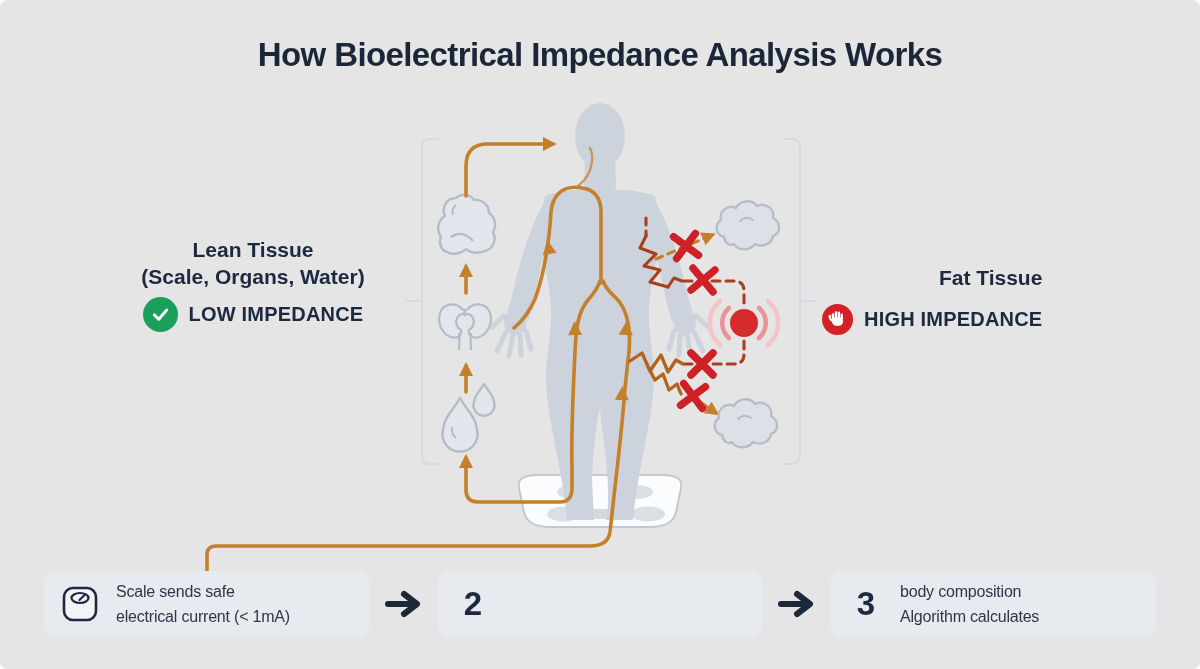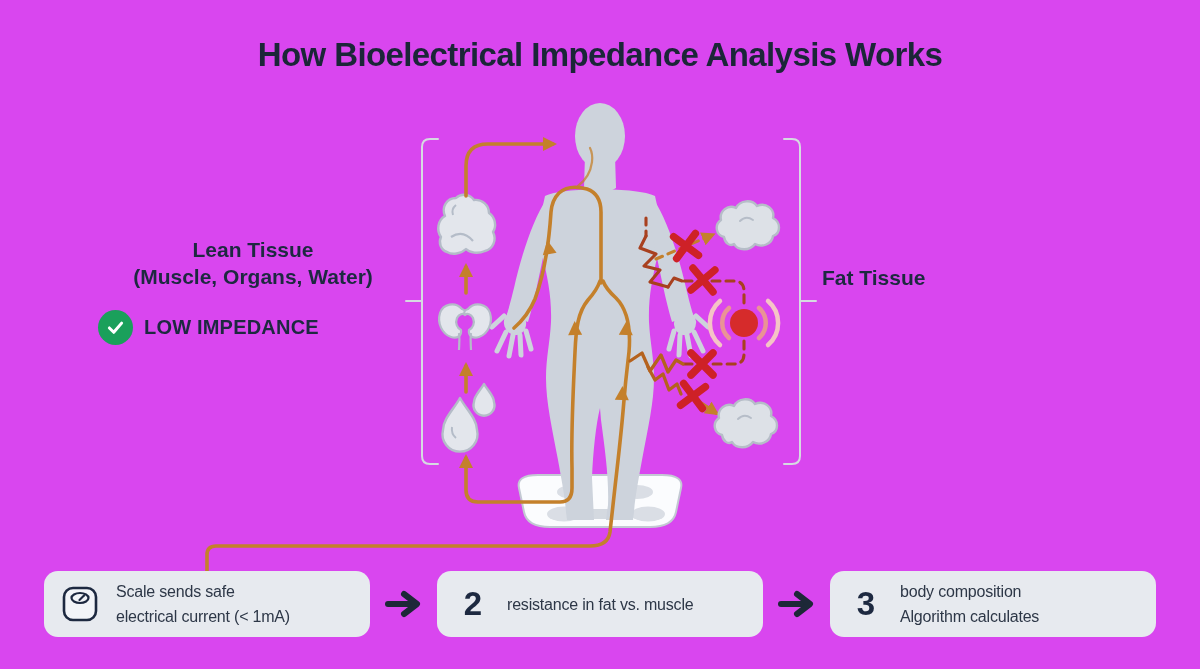--- a/index.html
+++ b/index.html
@@ -1,34 +1,35 @@
 <!DOCTYPE html>
 <html><head>
 <meta charset="utf-8">
 <style>
   html,body{margin:0;padding:0;}
   .canvas{
     position:relative;width:1200px;height:669px;overflow:hidden;
-    background:#d946ef;
+    background:#e5e5e5;
     font-family:"Liberation Sans", sans-serif;
     color:#1d2940;
+    border-radius:7px;
   }
   .title{
     position:absolute;top:36px;left:0;width:100%;
     text-align:center;font-size:33px;font-weight:700;
     letter-spacing:-0.6px;color:#1b2638;
   }
   svg.diagram{position:absolute;left:0;top:0;}
 
   
   .lean-block{
     position:absolute;left:98px;top:236px;width:310px;text-align:center;
   }
   .lean-block .l1,.lean-block .l2{font-size:21px;font-weight:700;line-height:27px;color:#1d2940;text-align:center;}
-  .badge-row{display:flex;align-items:center;gap:11px;margin-top:20px;}
+  .badge-row{display:flex;align-items:center;justify-content:center;gap:11px;margin-top:7px;}
   .badge-row .badge-text{font-size:20px;font-weight:800;letter-spacing:0.2px;color:#1d2940;}
   .circle-badge{border-radius:50%;display:flex;align-items:center;justify-content:center;flex:0 0 auto;}
   .check-circle{width:35px;height:35px;background:#1aa05b;}
   .hand-circle{width:31px;height:31px;background:#d42127;}
 
   .fat-block{position:absolute;left:822px;top:266px;text-align:right;}
   .fat-block .l1{font-size:21px;font-weight:700;color:#1d2940;}
   .fat-block .badge-row{justify-content:flex-start;margin-top:14px;}
 
   
@@ -214,33 +215,48 @@
                  C 2 24 -10 24 -14 17 C -18 20 -23 16 -24 10 Z"></path>
         <path d="M -8 -6 Q -2 -12 5 -7" fill="none" stroke-width="2"></path>
       </g>
     </g>
   </svg>
 
   <div class="title">How Bioelectrical Impedance Analysis Works</div>
 
   <div class="lean-block">
     <div class="l1">Lean Tissue</div>
-    <div class="l2">(Muscle, Organs, Water)</div>
+    <div class="l2">(Scale, Organs, Water)</div>
     <div class="badge-row">
       <span class="circle-badge check-circle">
         <svg width="21" height="21" viewBox="0 0 24 24" fill="none">
           <path d="M 5 12.5 L 10 17.5 L 19 7" stroke="#ffffff" stroke-width="3.4" stroke-linecap="round" stroke-linejoin="round"></path>
         </svg>
       </span>
       <span class="badge-text">LOW IMPEDANCE</span>
     </div>
   </div>
 
   <div class="fat-block">
     <div class="l1">Fat Tissue</div>
+    <div class="badge-row">
+      <span class="circle-badge hand-circle">
+        <svg width="19" height="19" viewBox="-12 -12 24 24">
+          <g stroke="#ffffff" stroke-width="3" stroke-linecap="round">
+            <path d="M -5.6 -1 V -6.5"></path>
+              <path d="M -1.9 -2 V -9"></path>
+            <path d="M 1.8 -2 V -8.5"></path>
+              <path d="M 5.4 -1 V -6"></path>
+            <path d="M -7.5 1 Q -10.5 -1 -9.5 -4.5"></path>
+          </g>
+          <rect x="-7" y="-3" width="14" height="11" rx="5.5" fill="#ffffff"></rect>
+        </svg>
+      </span>
+      <span class="badge-text">HIGH IMPEDANCE</span>
+    </div>
   </div>
 
   <div class="steps">
     <div class="step-box">
       <span class="step-icon">
         <svg width="40" height="40" viewBox="0 0 40 40" fill="none">
           <rect x="4" y="4" width="32" height="32" rx="9" fill="#f2f4f8" stroke="#1d2940" stroke-width="2.6"></rect>
           <ellipse cx="20" cy="14" rx="8.5" ry="5" stroke="#1d2940" stroke-width="2.2"></ellipse>
           <path d="M 19.5 16 L 24 11.5" stroke="#1d2940" stroke-width="2.2" stroke-linecap="round"></path>
         </svg>
@@ -254,21 +270,20 @@
     <div class="flow-arrow">
       <svg width="38" height="28" viewBox="0 0 38 28" fill="none">
         <path d="M 3 14 H 27" stroke="#1d2838" stroke-width="6" stroke-linecap="round"></path>
         <path d="M 19 4 L 32 14 L 19 24" stroke="#1d2838" stroke-width="6" stroke-linecap="round" stroke-linejoin="round"></path>
       </svg>
     </div>
 
     <div class="step-box">
       <span class="step-marker-num">2</span>
       <div class="step-text">
-        <div>resistance in fat vs. muscle</div>
       </div>
     </div>
 
     <div class="flow-arrow">
       <svg width="38" height="28" viewBox="0 0 38 28" fill="none">
         <path d="M 3 14 H 27" stroke="#1d2838" stroke-width="6" stroke-linecap="round"></path>
         <path d="M 19 4 L 32 14 L 19 24" stroke="#1d2838" stroke-width="6" stroke-linecap="round" stroke-linejoin="round"></path>
       </svg>
     </div>
 

